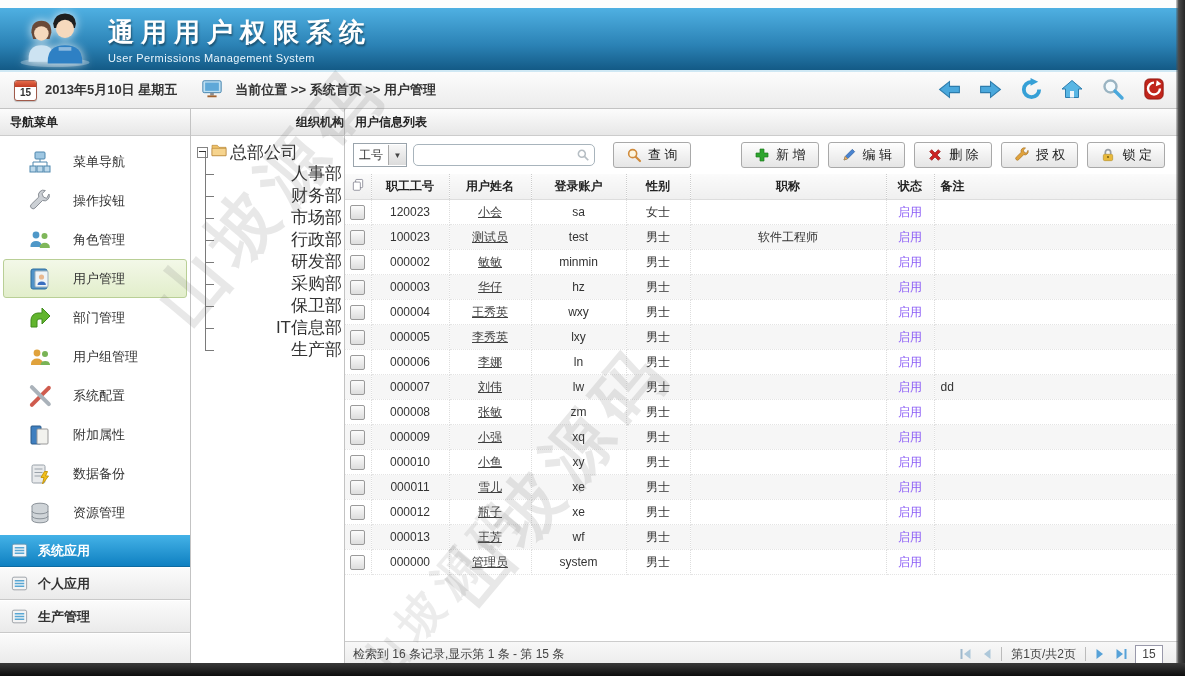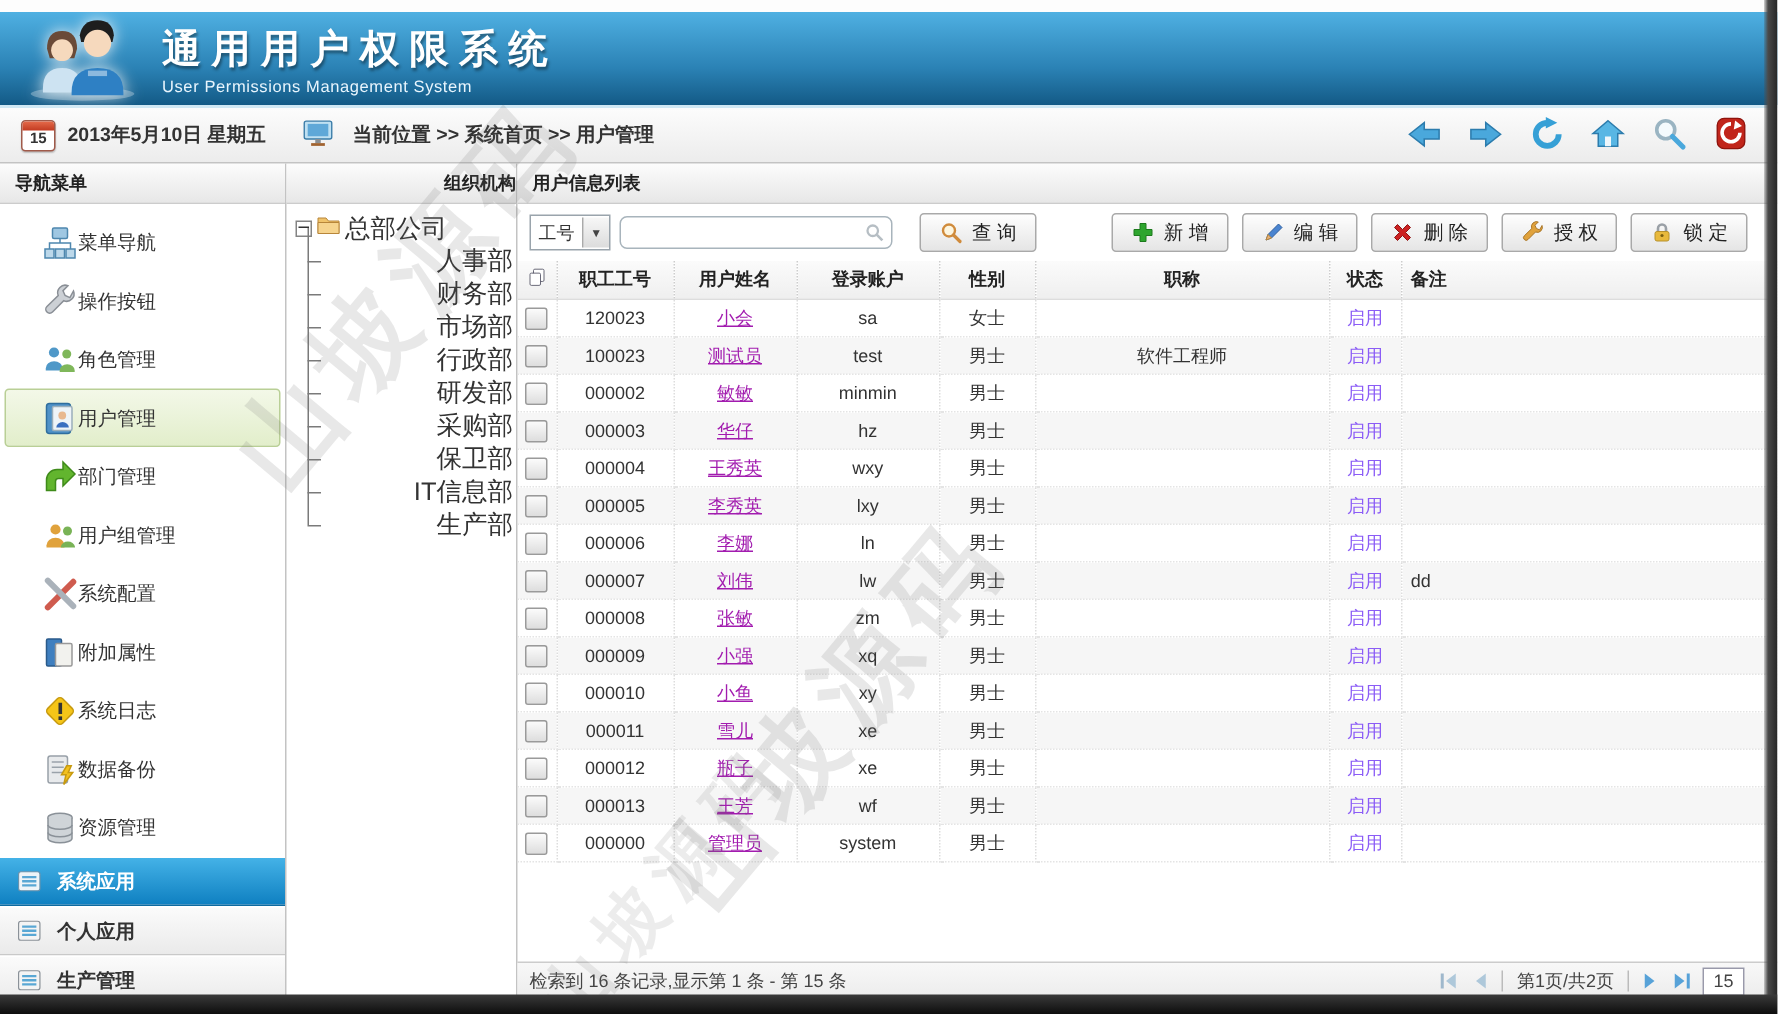--- a/index.html
+++ b/index.html
@@ -29,21 +29,21 @@
   .nav-btn{width:26px;height:26px;display:inline-flex;align-items:center;justify-content:center;cursor:pointer;}
 
   
   .main{display:flex;height:557px;background:#fff;}
   .panel-hd{height:26px;line-height:26px;background:linear-gradient(#fcfcfc,#e7e7e7);border-bottom:1px solid #ccc;
             font-weight:bold;padding-left:10px;color:#222;flex:none;}
 
   
   .sidebar{width:190px;flex:none;border-right:1px solid #c3c3c3;display:flex;flex-direction:column;}
   .menu{padding-top:6px;flex:1;}
-  .mi{height:37px;display:flex;align-items:center;padding-left:24px;gap:0;cursor:pointer;margin:0 3px;border:1px solid transparent;}
+  .mi{height:37px;display:flex;align-items:center;padding-left:24px;gap:21px;cursor:pointer;margin:0 3px;border:1px solid transparent;}
   .mi.sel{background:linear-gradient(#f3f8e8,#e2eecb);border:1px solid #b9cf96;border-radius:3px;}
   .ml{font-size:13px;color:#333;}
   .ic{width:24px;height:24px;display:inline-flex;flex:none;}
   .groups{margin-top:auto;}
   .grp{height:31px;border-top:1px solid #fff;border-bottom:1px solid #c9c9c9;background:linear-gradient(#fbfbfb,#eaeaea);
        display:flex;align-items:center;gap:9px;padding-left:10px;font-weight:bold;font-size:13px;cursor:pointer;color:#333;}
   .grp .ic{width:19px;height:19px;}
   .grp.sel{background:linear-gradient(#44b2e7,#0f80c1);color:#fff;border-bottom:1px solid #0d6aa0;}
 
   
@@ -76,21 +76,21 @@
   
   .table-wrap{flex:1;overflow:hidden;}
   table{width:100%;border-collapse:collapse;table-layout:fixed;}
   th{height:23px;font-weight:bold;text-align:center;background:linear-gradient(#fbfbfb,#efefef);
      border-bottom:1px solid #ddd;border-right:1px dotted #ccc;font-size:12px;color:#222;white-space:nowrap;overflow:hidden;}
   td{height:22px;text-align:center;border-right:1px dotted #ddd;border-bottom:1px dotted #e4e4e4;
      white-space:nowrap;overflow:hidden;color:#333;}
   tr.alt td{background:#f6f6f6;}
   .c-rem{text-align:left;padding-left:6px;}
   .c-status{color:#8b5cf6;}
-  .rowlink{text-decoration:underline;cursor:pointer;color:#a21caf;}
+  .rowlink{text-decoration:underline;cursor:pointer;color:#404040;}
   .cb{width:13px;height:13px;margin:0 auto;border:1px solid #9a9a9a;border-radius:2px;background:linear-gradient(#fbfbfb,#ddd);cursor:pointer;}
 
   
   .foot{height:24px;flex:none;border-top:1px solid #ccc;background:linear-gradient(#f8f8f8,#ececec);
         display:flex;align-items:center;padding:0 8px;color:#444;}
   .pager{margin-left:auto;display:flex;align-items:center;gap:7px;padding-right:14px;}
   .pgbtn{display:inline-flex;cursor:pointer;}
   .psep{width:1px;height:14px;background:#bbb;}
   .pginfo{padding:0 2px;}
   .psize{width:26px;height:17px;border:1px solid #99a;background:#fff;text-align:center;line-height:17px;cursor:pointer;}
@@ -266,30 +266,20 @@
         <div class="mi">
           <span class="ic">
             <svg viewBox="0 0 24 24">
                 <rect x="3" y="3" width="10" height="18" rx="1" fill="#3f7fbf" stroke="#2a5a8a"></rect>
                 <rect x="9" y="6" width="11" height="15" rx="1" fill="#f2f2ee" stroke="#999"></rect>
               </svg>
           </span>
           <span class="ml">附加属性</span>
         </div>
 
-        <div class="mi">
-          <span class="ic">
-            <svg viewBox="0 0 24 24">
-                <rect x="5" y="5" width="14" height="14" rx="2.5" transform="rotate(45 12 12)" fill="#f5c518" stroke="#c79a10"></rect>
-                <rect x="11" y="6.5" width="2.4" height="7.5" fill="#333"></rect>
-                <rect x="11" y="15.6" width="2.4" height="2.4" fill="#333"></rect>
-              </svg>
-          </span>
-          <span class="ml">系统日志</span>
-        </div>
 
         <div class="mi">
           <span class="ic">
             <svg viewBox="0 0 24 24">
                 <rect x="4" y="3" width="13" height="18" rx="1.5" fill="#e8eaec" stroke="#98a0a8"></rect>
                 <path d="M6.5 7 h8 M6.5 10.5 h8 M6.5 14 h8" stroke="#9aa2aa"></path>
                 <path d="M16.5 9.5 l-3.5 6 h3 l-1.5 6.5 6 -8 h-3 l2 -4.5 Z" fill="#f3c01c" stroke="#c79a10"></path>
               </svg>
           </span>
           <span class="ml">数据备份</span>

